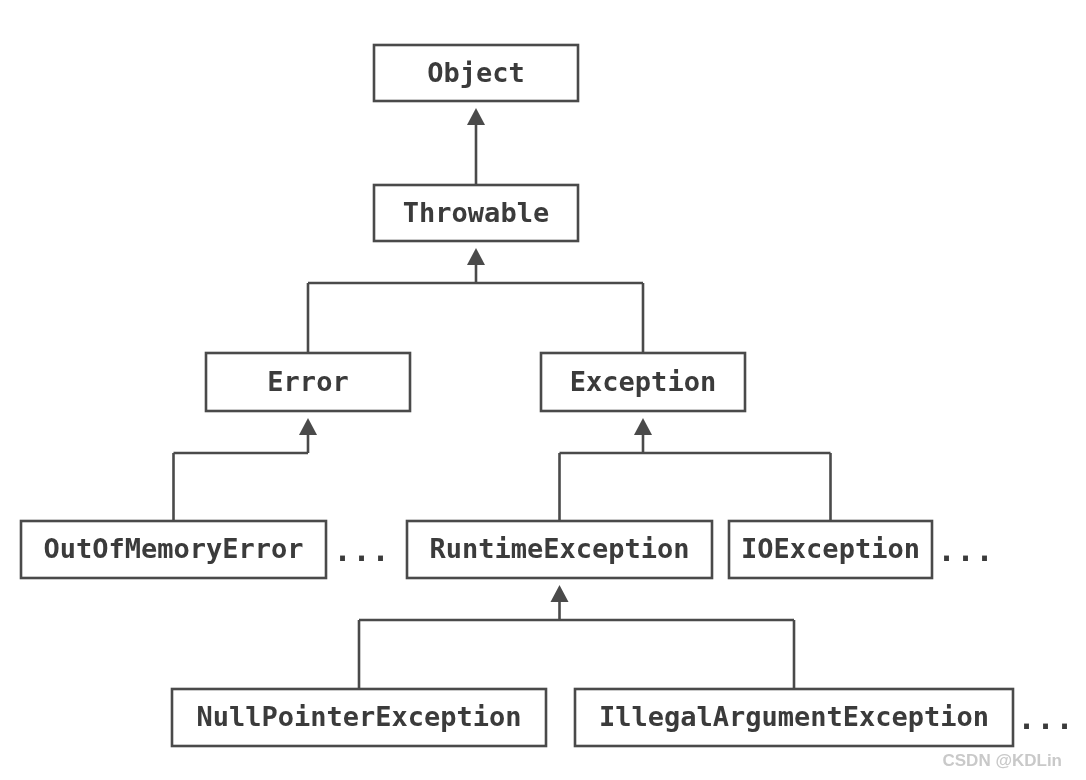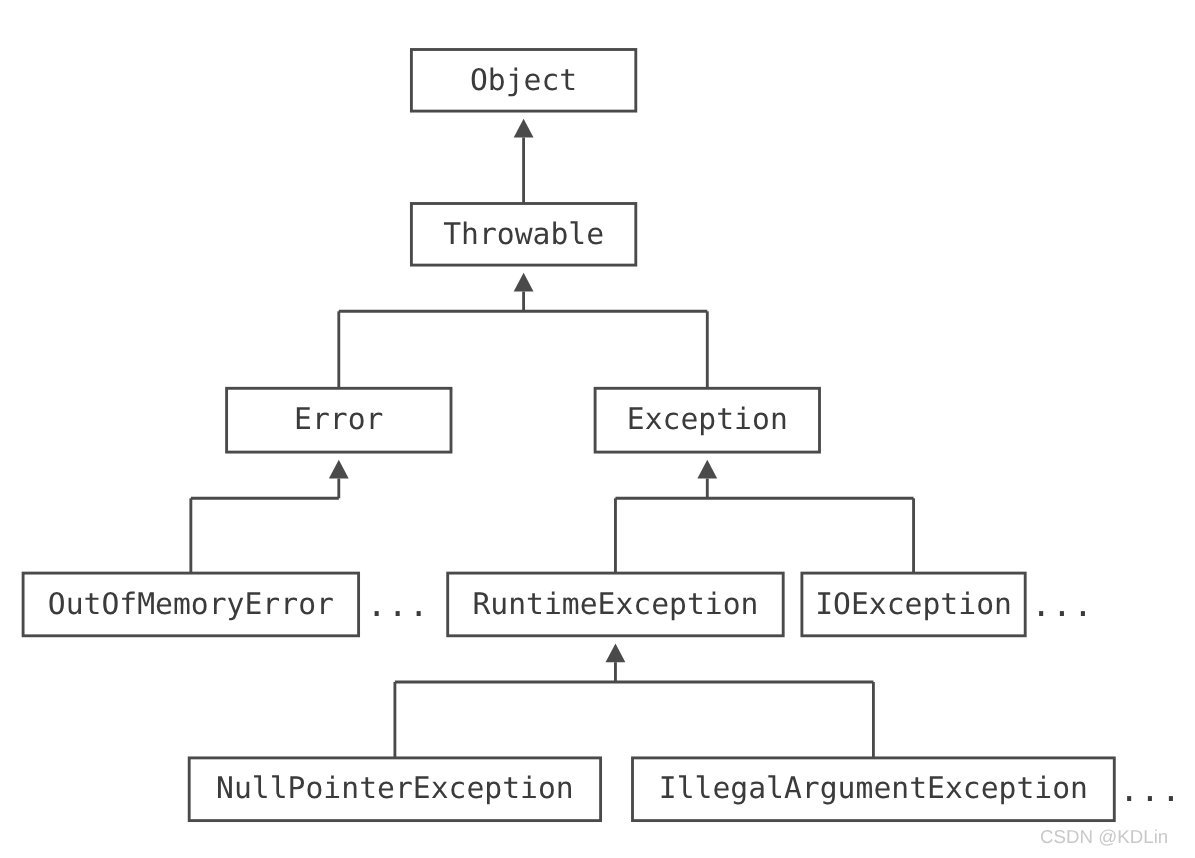--- a/index.html
+++ b/index.html
@@ -14,20 +14,21 @@
     position: relative;
     overflow: hidden;
     font-family: "DejaVu Sans Mono", monospace;
   }
   #diagram-root {
     position: absolute;
     top: 0;
     left: 0;
     width: 944px;
     height: 780px;
+    font-weight: bold;
   }
   svg#hierarchy-svg {
     display: block;
     width: 1086px;
     height: 780px;
   }
   .node-box {
     fill: #ffffff;
     stroke: #4a4a4a;
     stroke-width: 2.6;

